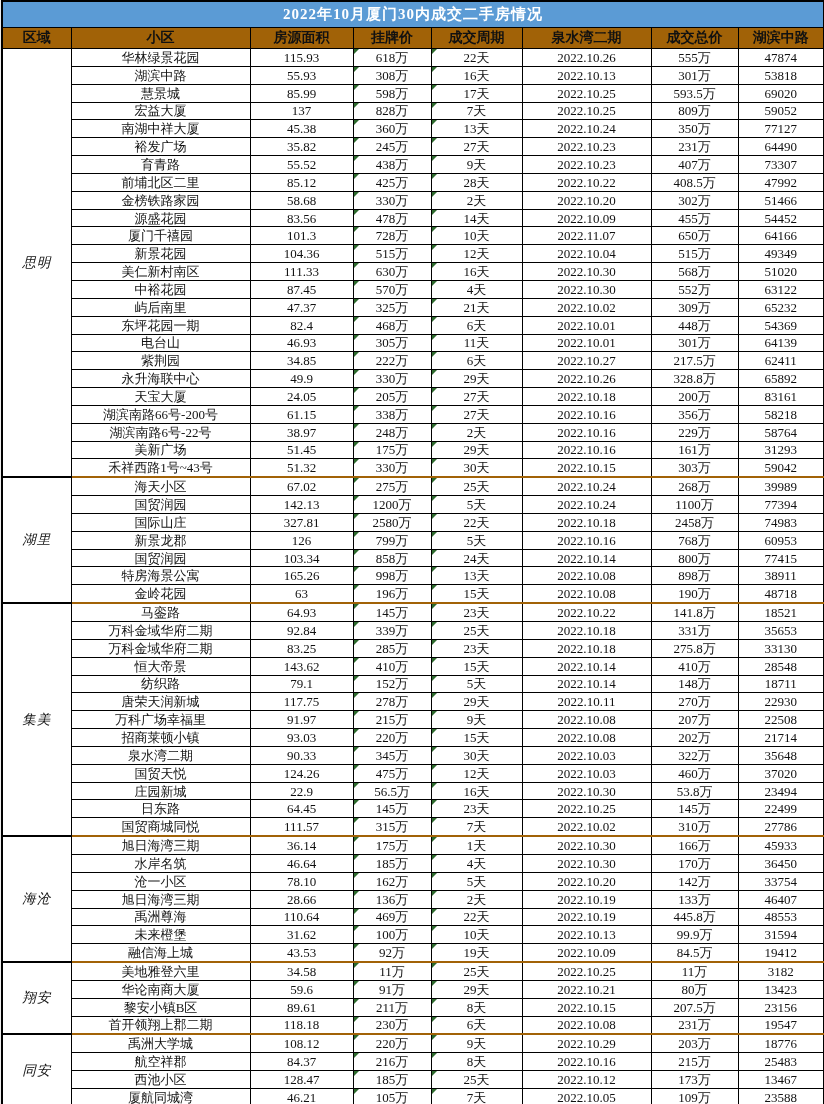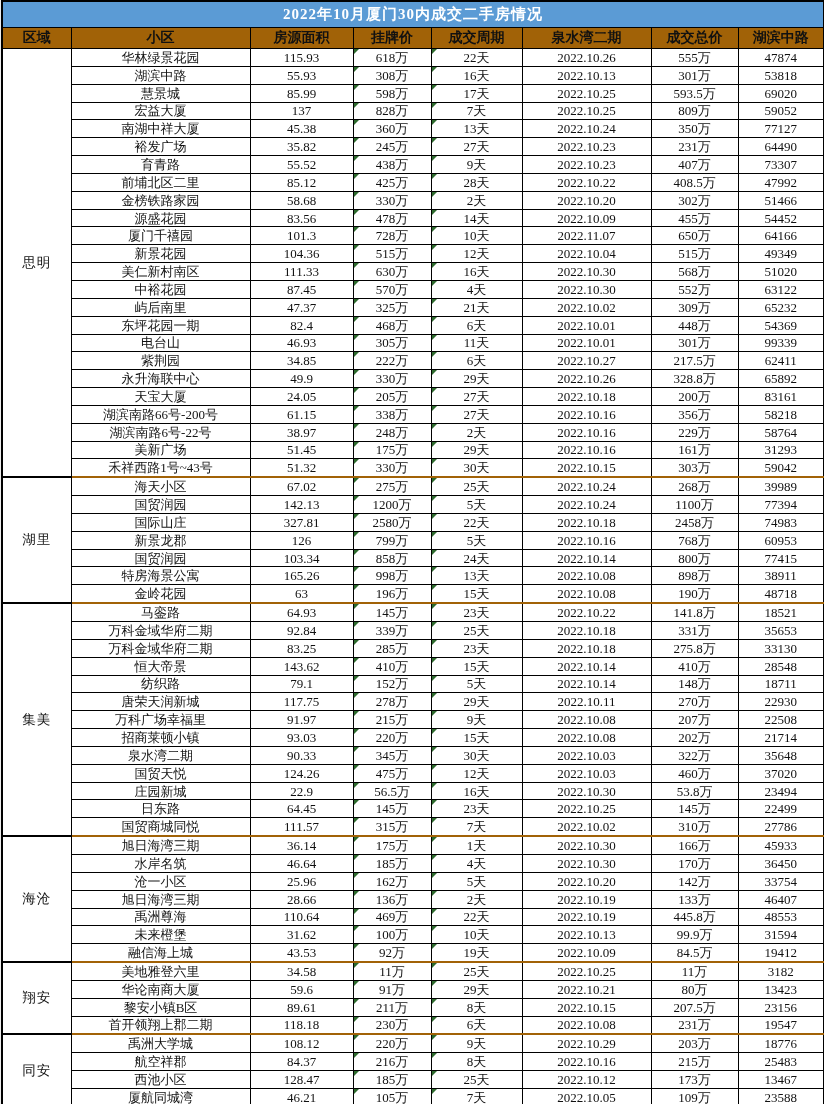--- a/index.html
+++ b/index.html
@@ -46,20 +46,21 @@
   }
   tbody td {
     height:16.85px;
     font-size:13px;
     line-height:1;
   }
   tbody .region-cell {
     font-size:13.5px;
     letter-spacing:1px;
     border-bottom:2px solid #000;
+    font-style:italic;
   }
   tr.region-start td { border-top:2px solid #a16207; }
   table { border:2px solid #000; }
   .flag::before {
     content:"";
     position:absolute;
     top:0; left:0;
     width:0; height:0;
     border-top:5px solid #2e6b2e;
     border-right:5px solid transparent;
@@ -241,21 +242,21 @@
           <td>448万</td>
           <td>54369</td>
         </tr>
         <tr>
           <td>电台山</td>
           <td>46.93</td>
           <td class="flag">305万</td>
           <td class="flag">11天</td>
           <td>2022.10.01</td>
           <td>301万</td>
-          <td>99339</td>
+          <td>64139</td>
         </tr>
         <tr>
           <td>紫荆园</td>
           <td>34.85</td>
           <td class="flag">222万</td>
           <td class="flag">6天</td>
           <td>2022.10.27</td>
           <td>217.5万</td>
           <td>62411</td>
         </tr>
@@ -509,21 +510,21 @@
           <td>水岸名筑</td>
           <td>46.64</td>
           <td class="flag">185万</td>
           <td class="flag">4天</td>
           <td>2022.10.30</td>
           <td>170万</td>
           <td>36450</td>
         </tr>
         <tr>
           <td>沧一小区</td>
-          <td>25.96</td>
+          <td>78.10</td>
           <td class="flag">162万</td>
           <td class="flag">5天</td>
           <td>2022.10.20</td>
           <td>142万</td>
           <td>33754</td>
         </tr>
         <tr>
           <td>旭日海湾三期</td>
           <td>28.66</td>
           <td class="flag">136万</td>

